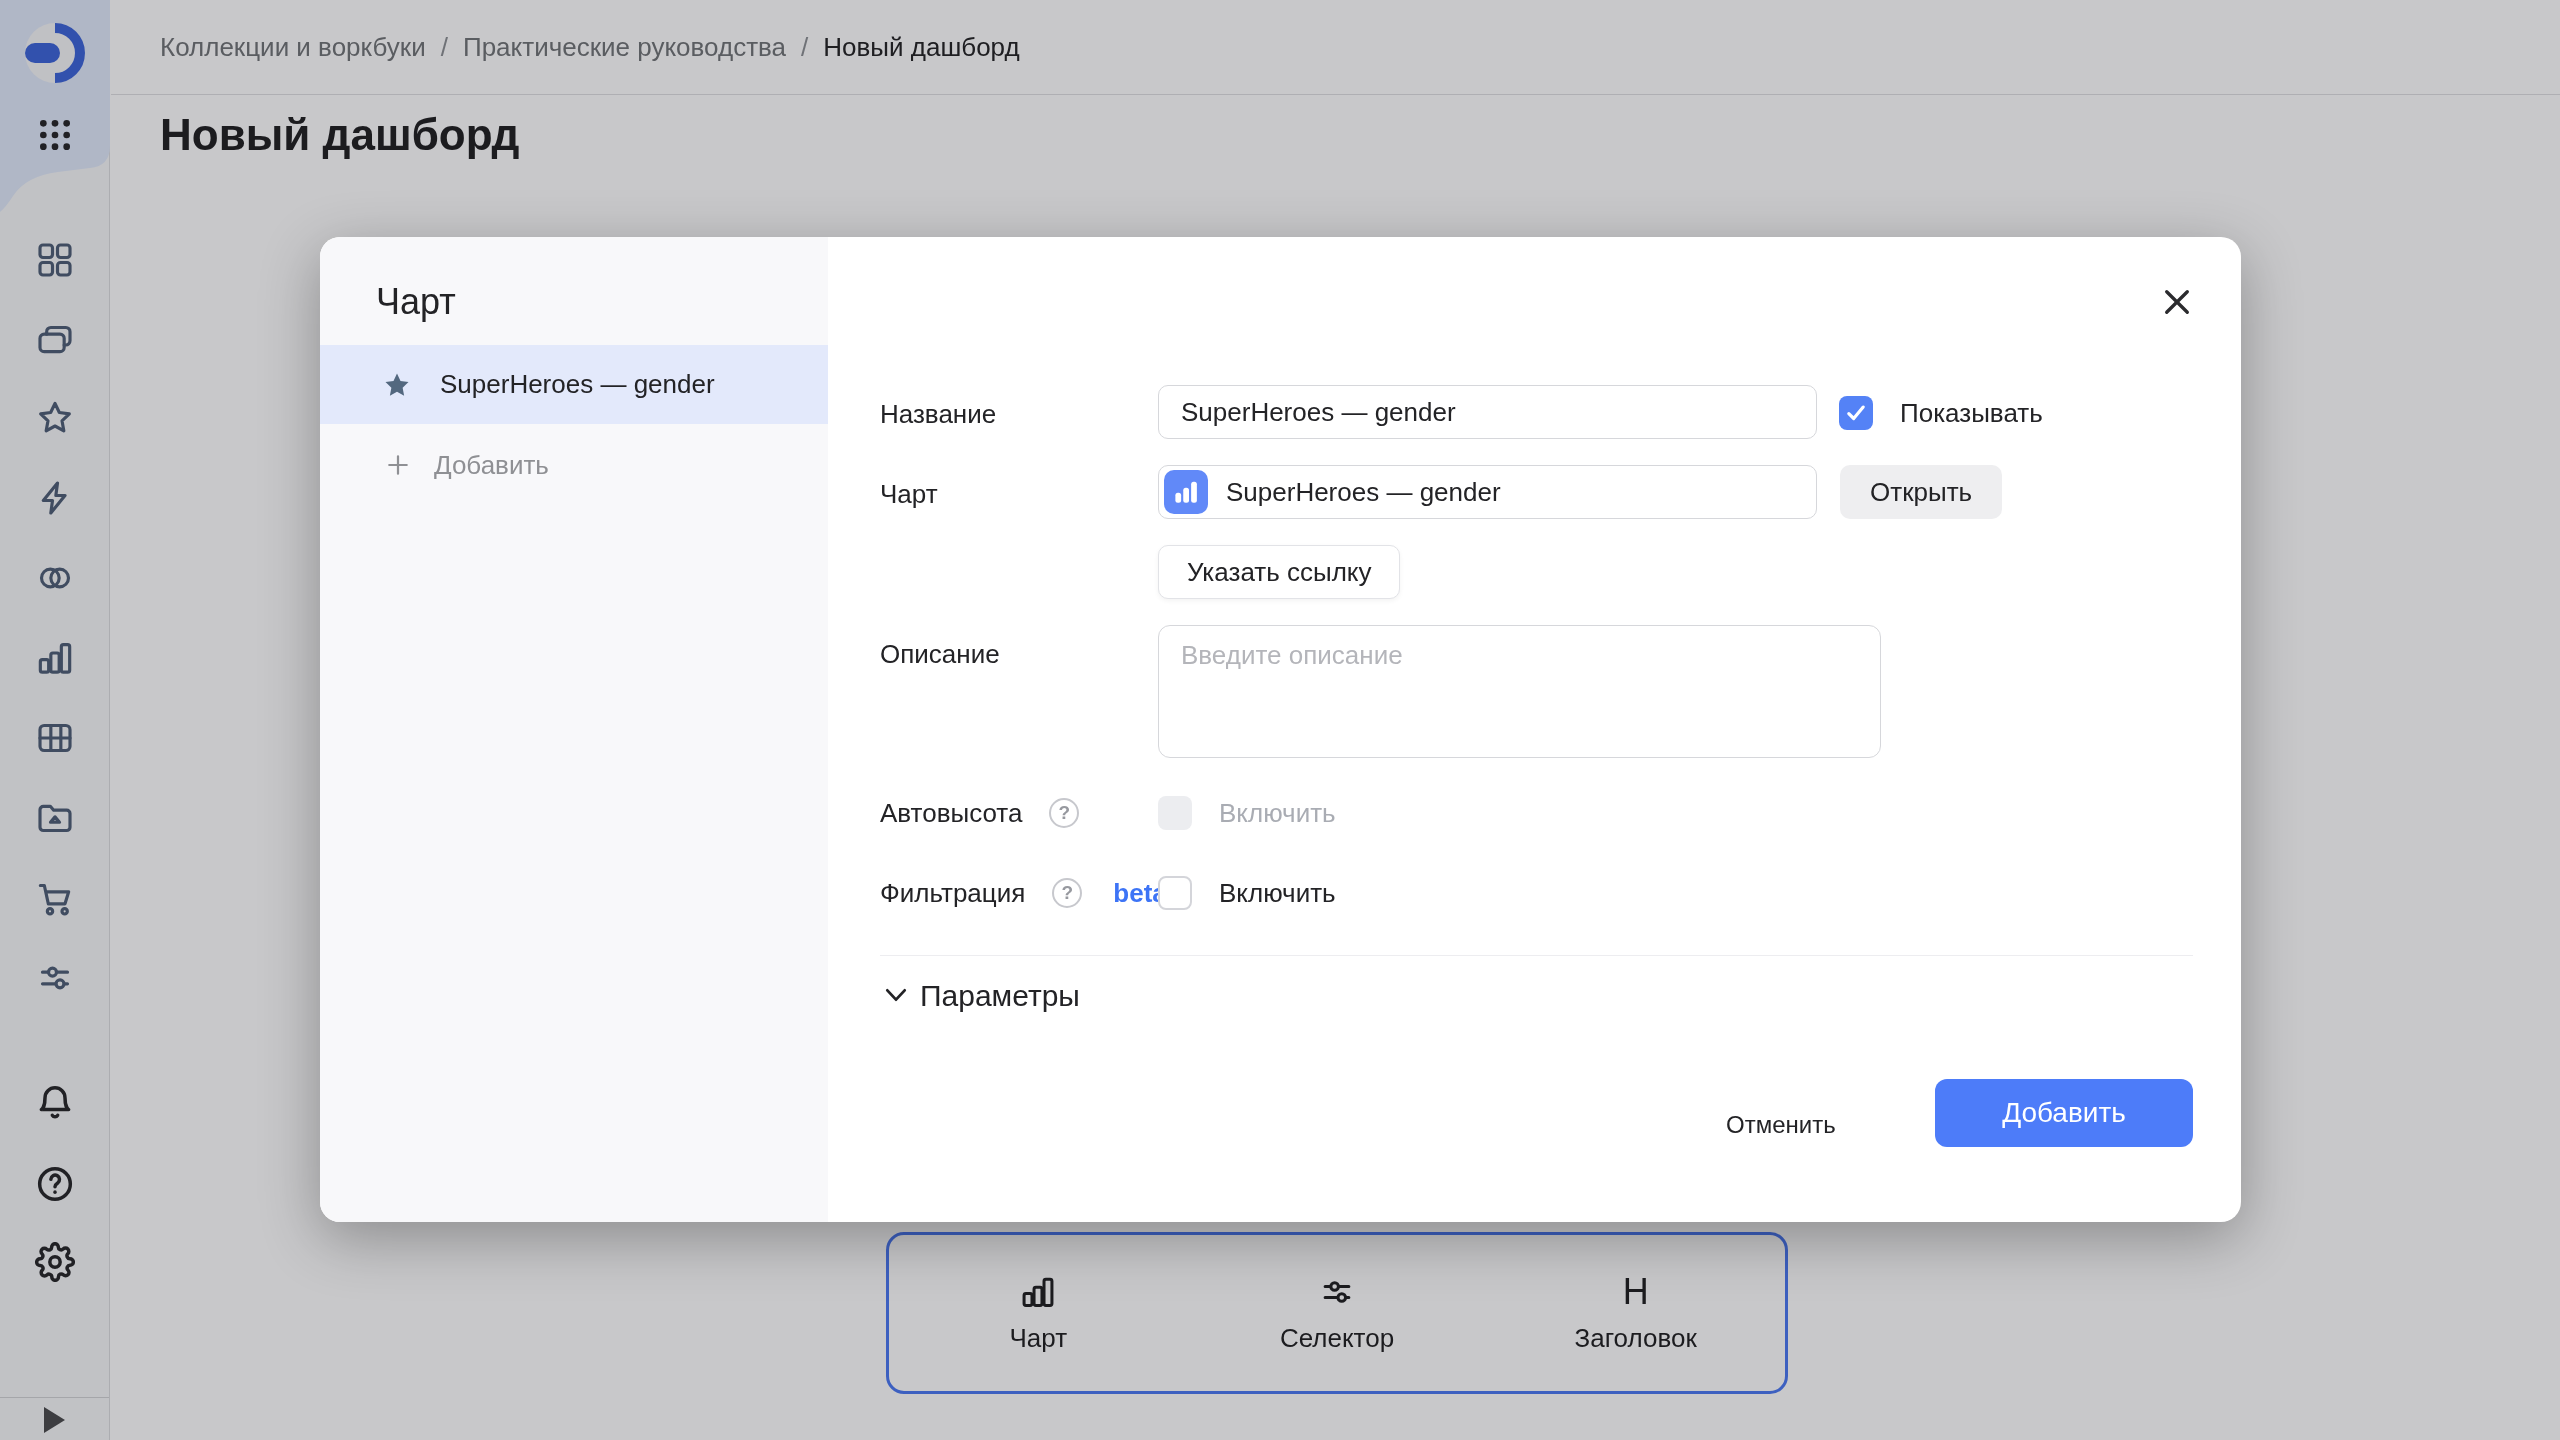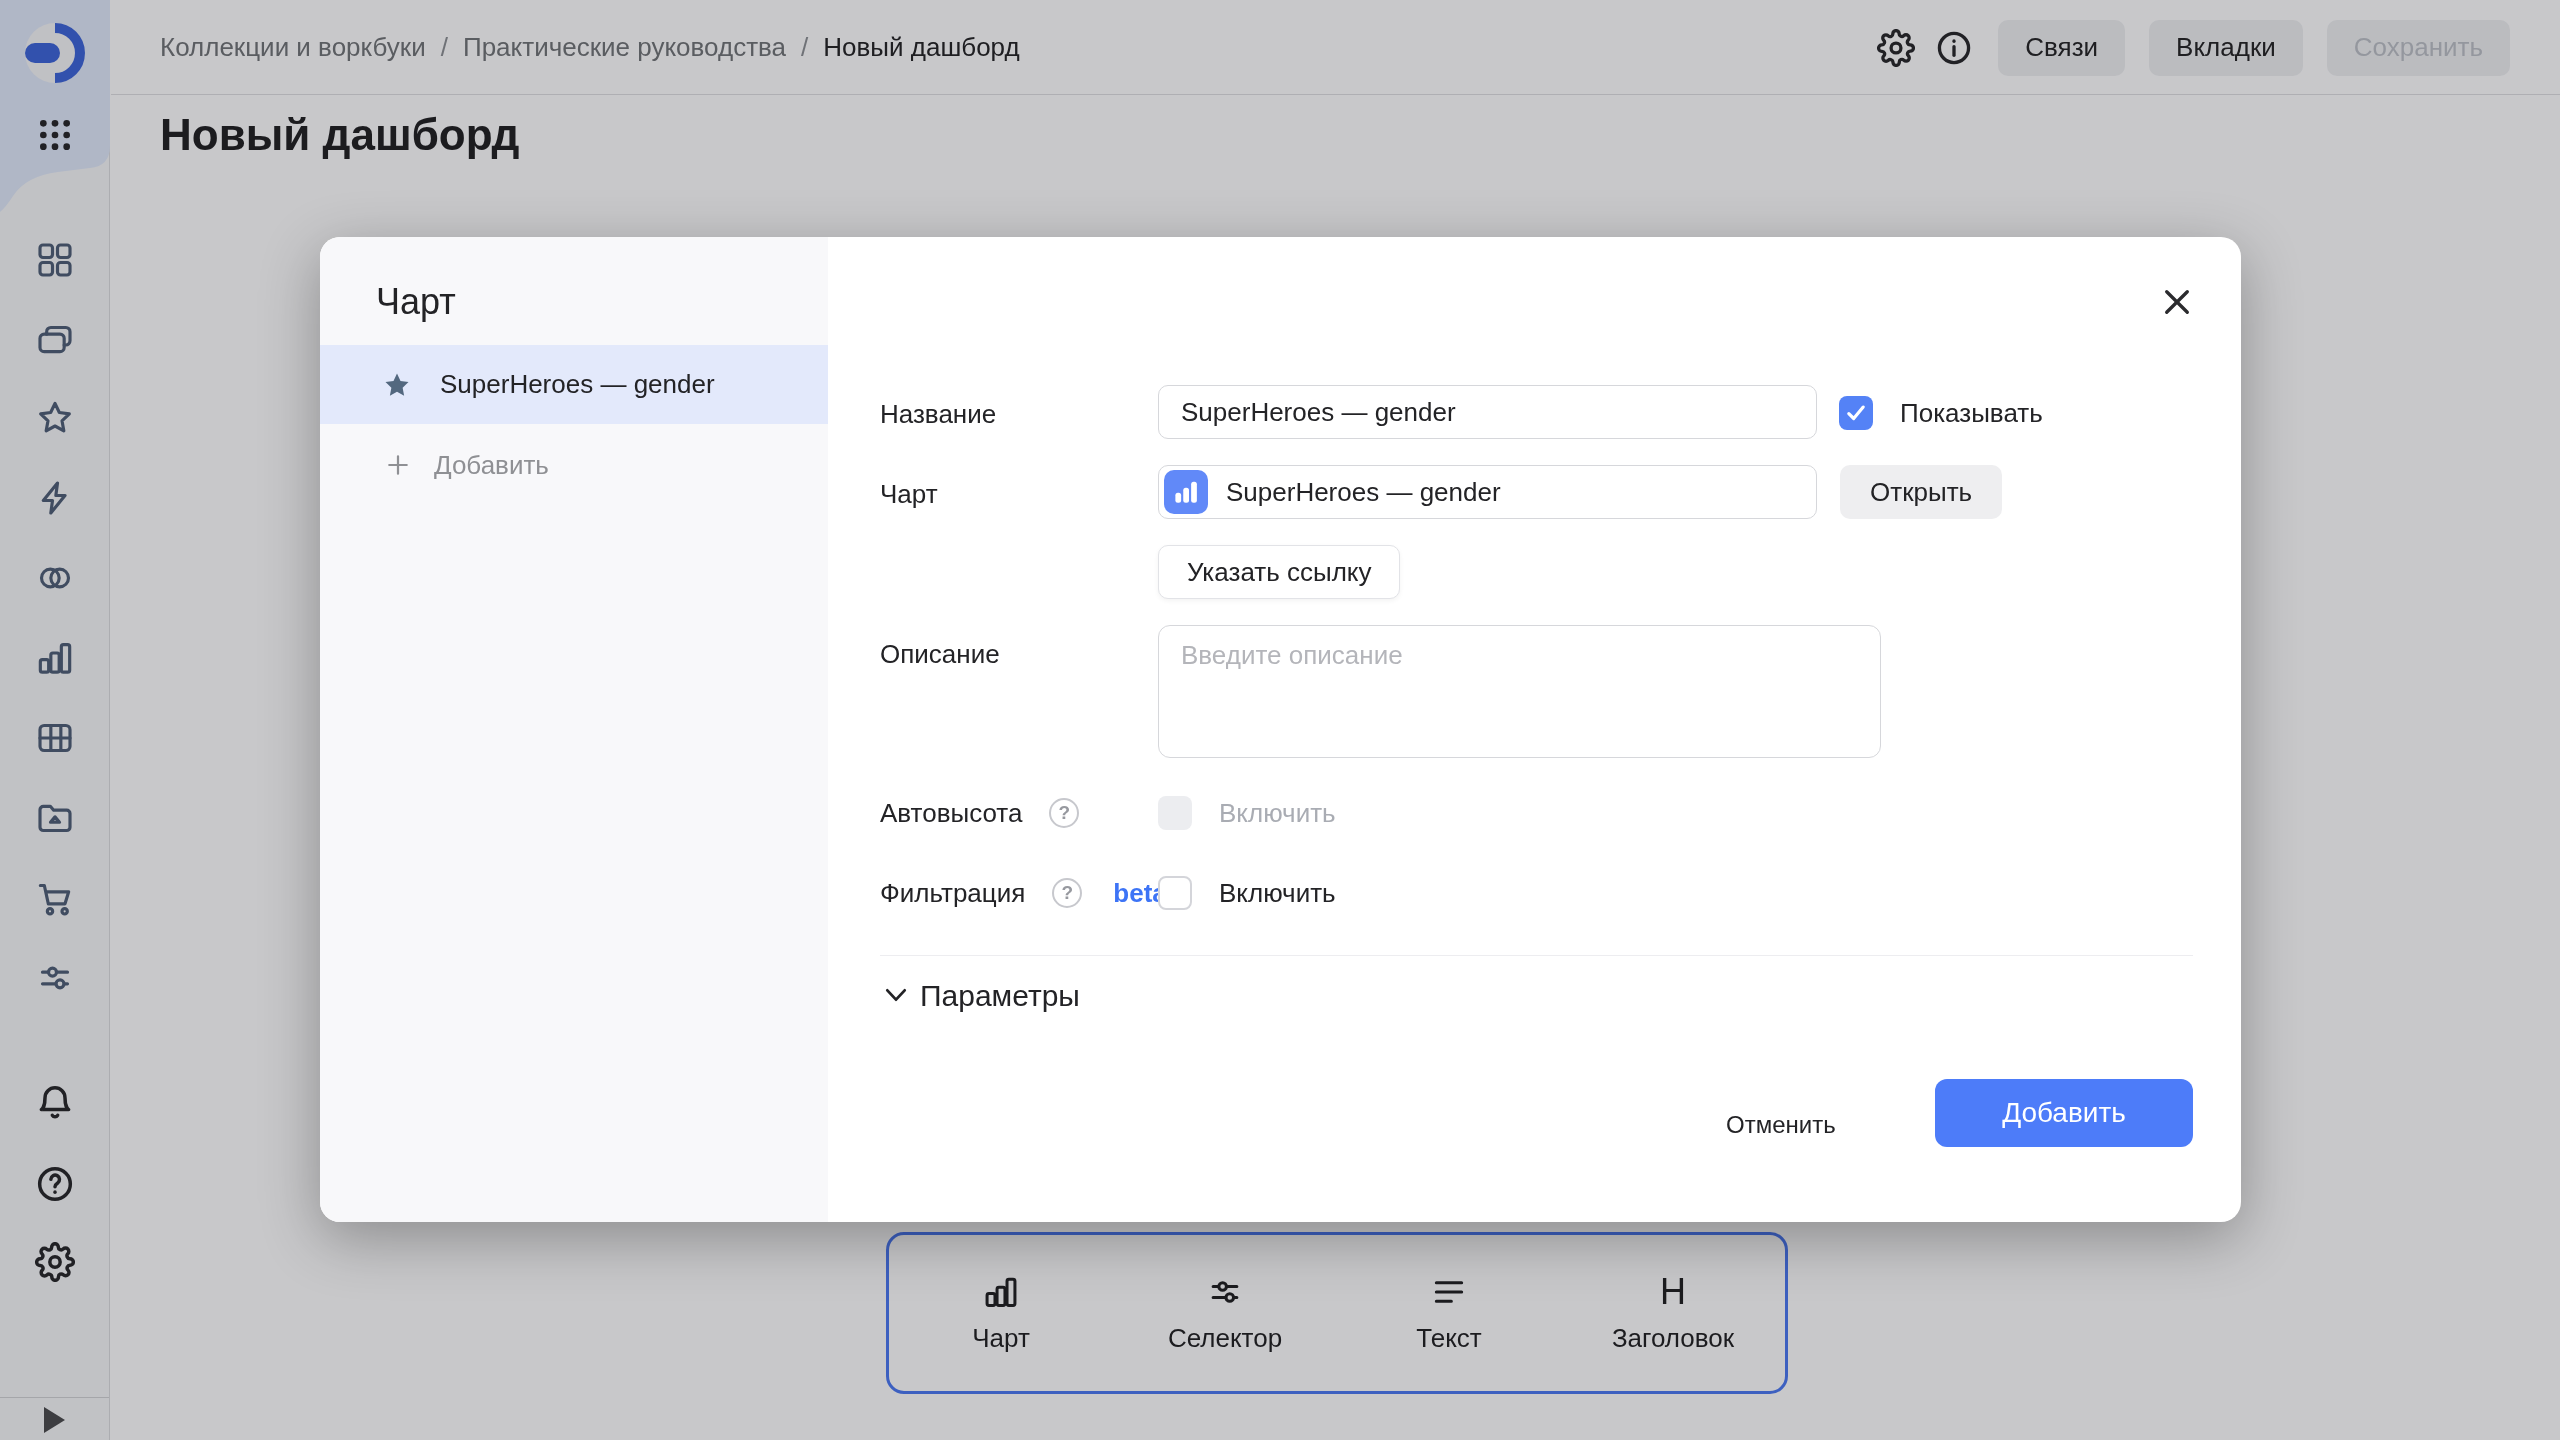--- a/index.html
+++ b/index.html
@@ -279,55 +279,34 @@
   </div>
 
   <div class="header"></div>
   <div class="breadcrumbs">
     <span class="crumb">Коллекции и воркбуки</span>
     <span class="crumb-sep">/</span>
     <span class="crumb">Практические руководства</span>
     <span class="crumb-sep">/</span>
     <span class="crumb current">Новый дашборд</span>
   </div>
-  <div class="header-actions">
-    <button class="hicon">
-        <svg class="ic bold">
-          <use href="#i-gear"></use>
-        </svg>
-      </button>
-    <button class="hicon">
-        <svg class="ic bold">
-          <use href="#i-info"></use>
-        </svg>
-      </button>
-    <button class="hbtn">Связи</button>
-    <button class="hbtn">Вкладки</button>
-    <button class="hbtn disabled">Сохранить</button>
-  </div>
   <div class="page-title">Новый дашборд</div>
 
   <div class="bottom-toolbar">
     <button class="tb-item">
       <svg class="ic">
           <use href="#i-chart"></use>
         </svg>
       <span class="tb-label">Чарт</span>
     </button>
     <button class="tb-item">
       <svg class="ic">
           <use href="#i-sliders"></use>
         </svg>
       <span class="tb-label">Селектор</span>
-    </button>
-    <button class="tb-item">
-      <svg class="ic">
-          <use href="#i-text"></use>
-        </svg>
-      <span class="tb-label">Текст</span>
     </button>
     <button class="tb-item">
       <span class="glyph">H</span>
       <span class="tb-label">Заголовок</span>
     </button>
   </div>
 
   <div class="overlay"></div>
 
   <div class="modal">

